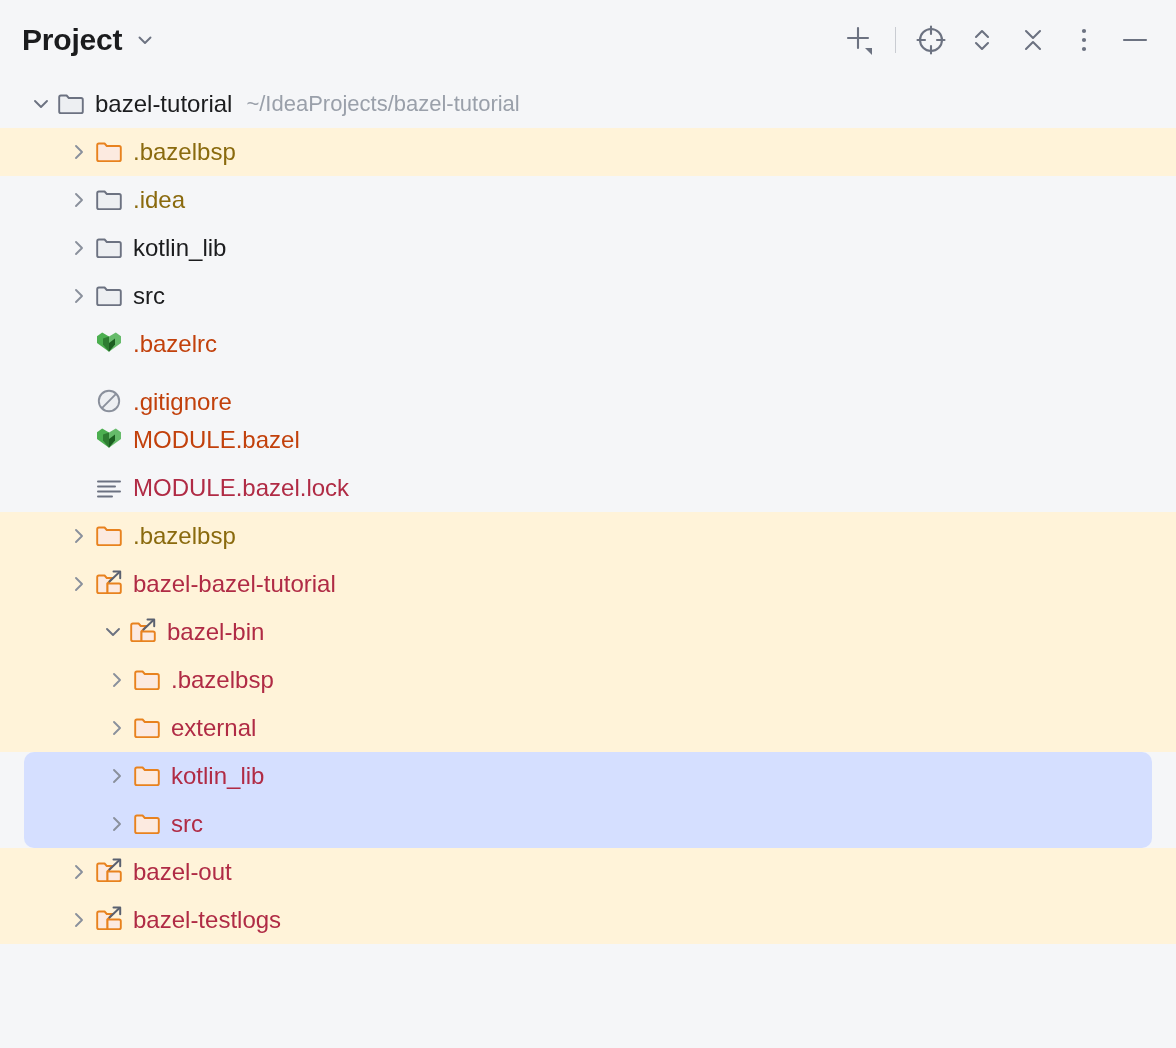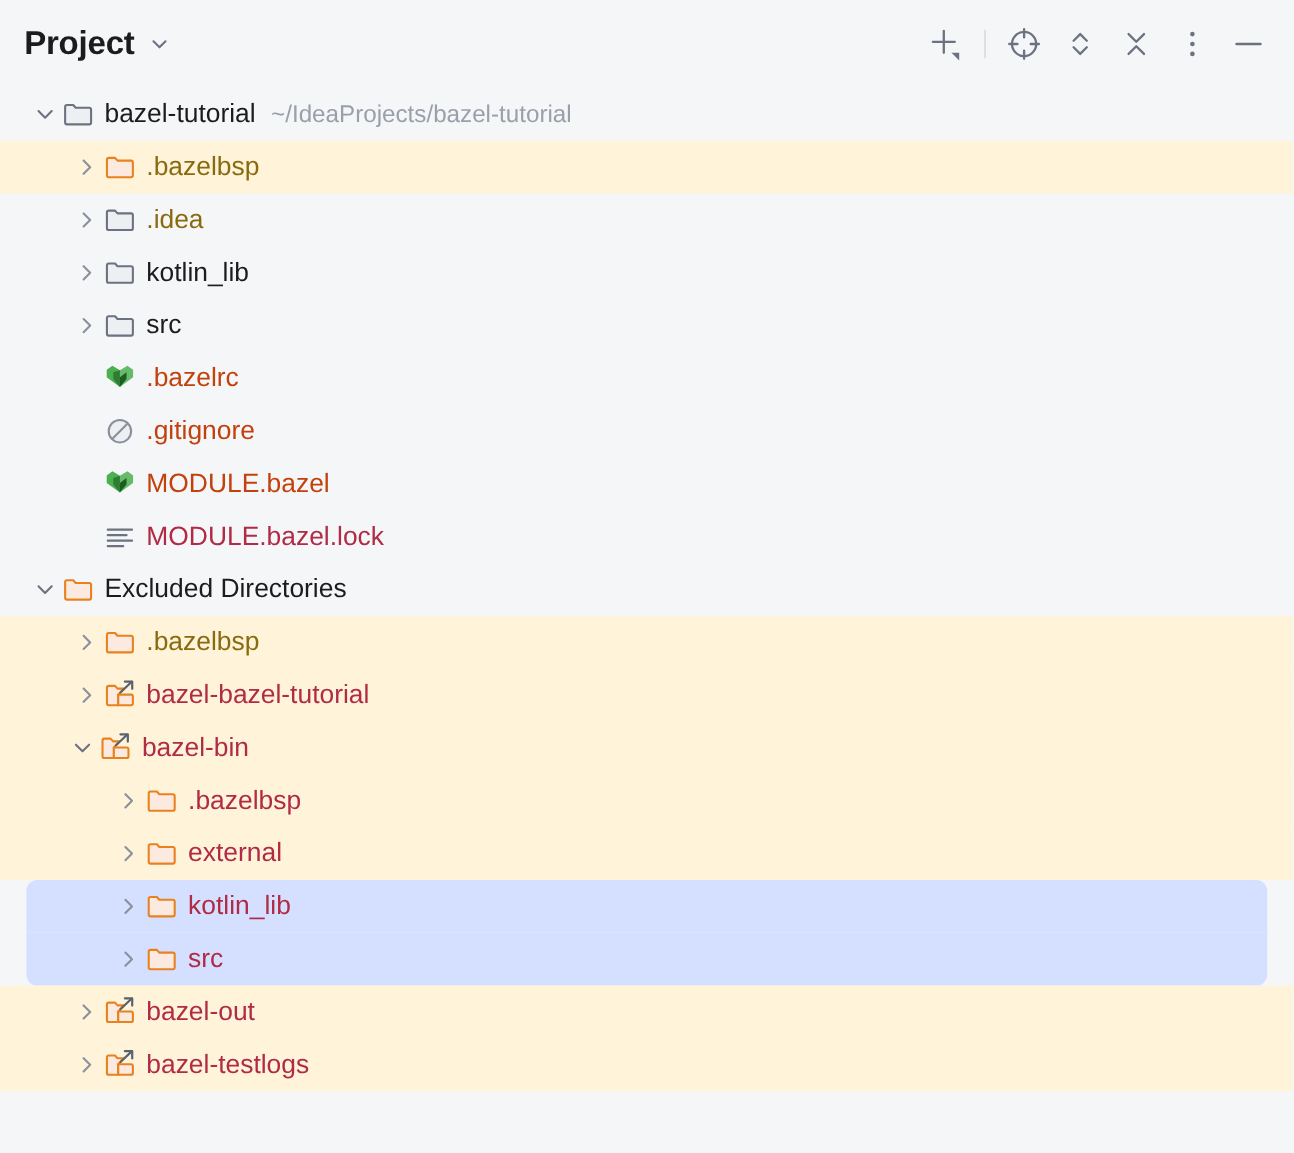--- a/index.html
+++ b/index.html
@@ -302,21 +302,21 @@
             <path d="M15 7.5 L21.8 3.5 L27.0 7.2 L27.0 14.0 L15 22.8 Z" fill="#66BB6A"></path>
             <path d="M15 7.5 L15 22.8 L9.0 15.5 L9.0 9.5 Z" fill="#2E7D32"></path>
             <path d="M15 14.0 L21.0 9.5 L21.0 15.5 L15 22.8 Z" fill="#1B5E20"></path>
           </svg>
         </span>
         <span class="node-label c-green">.bazelrc</span>
       </div>
     </div>
     <div class="tree-row">
       <div class="row-bg"></div>
-      <div class="row-inner" style="padding-left: 64px;">
+      <div class="row-inner" style="padding-left: 64px; align-items: flex-end;">
         <span class="twisty empty"></span>
         <span class="node-icon">
           <svg width="30" height="30" viewBox="0 0 30 30" fill="none">
             <circle cx="15" cy="15" r="10.2" fill="#EDEFF2" stroke="#8A909C" stroke-width="1.9"></circle>
             <path d="M8.2 21.8 L21.8 8.2" stroke="#8A909C" stroke-width="1.9" stroke-linecap="round"></path>
           </svg>
         </span>
         <span class="node-label c-green">.gitignore</span>
       </div>
     </div>
@@ -340,36 +340,20 @@
       <div class="row-inner" style="padding-left: 64px;">
         <span class="twisty empty"></span>
         <span class="node-icon">
           <svg width="30" height="30" viewBox="0 0 30 30" fill="none">
             <path d="M4 8.5 H26 M4 13.5 H21 M4 18.5 H26 M4 23.5 H18" stroke="#6C7281" stroke-width="2.0" stroke-linecap="round"></path>
           </svg>
         </span>
         <span class="node-label c-crimson">MODULE.bazel.lock</span>
       </div>
     </div>
-    <div class="tree-row">
-      <div class="row-bg"></div>
-      <div class="row-inner" style="padding-left: 26px;">
-        <span class="twisty">
-          <svg width="22" height="22" viewBox="0 0 22 22" fill="none">
-            <path d="M5 8 L11 14 L17 8" stroke="#6C7281" stroke-width="1.9" stroke-linecap="round" stroke-linejoin="round"></path>
-          </svg>
-        </span>
-        <span class="node-icon">
-          <svg width="30" height="30" viewBox="0 0 30 30" fill="none">
-            <path d="M3.2 8.2 C3.2 7.2 3.9 6.5 4.9 6.5 H10.6 L12.8 9.0 H25.1 C26.1 9.0 26.8 9.7 26.8 10.7 V22.4 C26.8 23.4 26.1 24.1 25.1 24.1 H4.9 C3.9 24.1 3.2 23.4 3.2 22.4 Z" fill="#FCEAE0" stroke="#E8821E" stroke-width="1.9" stroke-linejoin="round"></path>
-          </svg>
-        </span>
-        <span class="node-label c-default">Excluded Directories</span>
-      </div>
-    </div>
     <div class="tree-row hl-yellow">
       <div class="row-bg"></div>
       <div class="row-inner" style="padding-left: 64px;">
         <span class="twisty">
           <svg width="22" height="22" viewBox="0 0 22 22" fill="none">
             <path d="M8 5 L14 11 L8 17" stroke="#8A909C" stroke-width="1.9" stroke-linecap="round" stroke-linejoin="round"></path>
           </svg>
         </span>
         <span class="node-icon">
           <svg width="30" height="30" viewBox="0 0 30 30" fill="none">
@@ -393,21 +377,21 @@
             <path d="M13.5 14.5 H25.1 C26.1 14.5 26.8 15.2 26.8 16.2 V22.4 C26.8 23.4 26.1 24.1 25.1 24.1 H13.5 Z" fill="#FCEAE0" stroke="#E8821E" stroke-width="1.9" stroke-linejoin="round"></path>
             <path d="M15.5 12.5 L25.5 3.0" stroke="#5A6170" stroke-width="2.0" stroke-linecap="round"></path>
             <path d="M19.5 2.6 H26.2 V9.2" stroke="#5A6170" stroke-width="2.0" stroke-linecap="round" stroke-linejoin="round"></path>
           </svg>
         </span>
         <span class="node-label c-crimson">bazel-bazel-tutorial</span>
       </div>
     </div>
     <div class="tree-row hl-yellow">
       <div class="row-bg"></div>
-      <div class="row-inner" style="padding-left: 60px;">
+      <div class="row-inner" style="padding-left: 98px;">
         <span class="twisty">
           <svg width="22" height="22" viewBox="0 0 22 22" fill="none">
             <path d="M5 8 L11 14 L17 8" stroke="#6C7281" stroke-width="1.9" stroke-linecap="round" stroke-linejoin="round"></path>
           </svg>
         </span>
         <span class="node-icon">
           <svg width="30" height="30" viewBox="0 0 30 30" fill="none">
             <path d="M3.2 8.2 C3.2 7.2 3.9 6.5 4.9 6.5 H10.6 L12.8 9.0 H18.5 L13.5 14.5 L13.5 24.1 H4.9 C3.9 24.1 3.2 23.4 3.2 22.4 Z" fill="#FCEAE0" stroke="#E8821E" stroke-width="1.9" stroke-linejoin="round"></path>
             <path d="M13.5 14.5 H25.1 C26.1 14.5 26.8 15.2 26.8 16.2 V22.4 C26.8 23.4 26.1 24.1 25.1 24.1 H13.5 Z" fill="#FCEAE0" stroke="#E8821E" stroke-width="1.9" stroke-linejoin="round"></path>
             <path d="M15.5 12.5 L25.5 3.0" stroke="#5A6170" stroke-width="2.0" stroke-linecap="round"></path>

